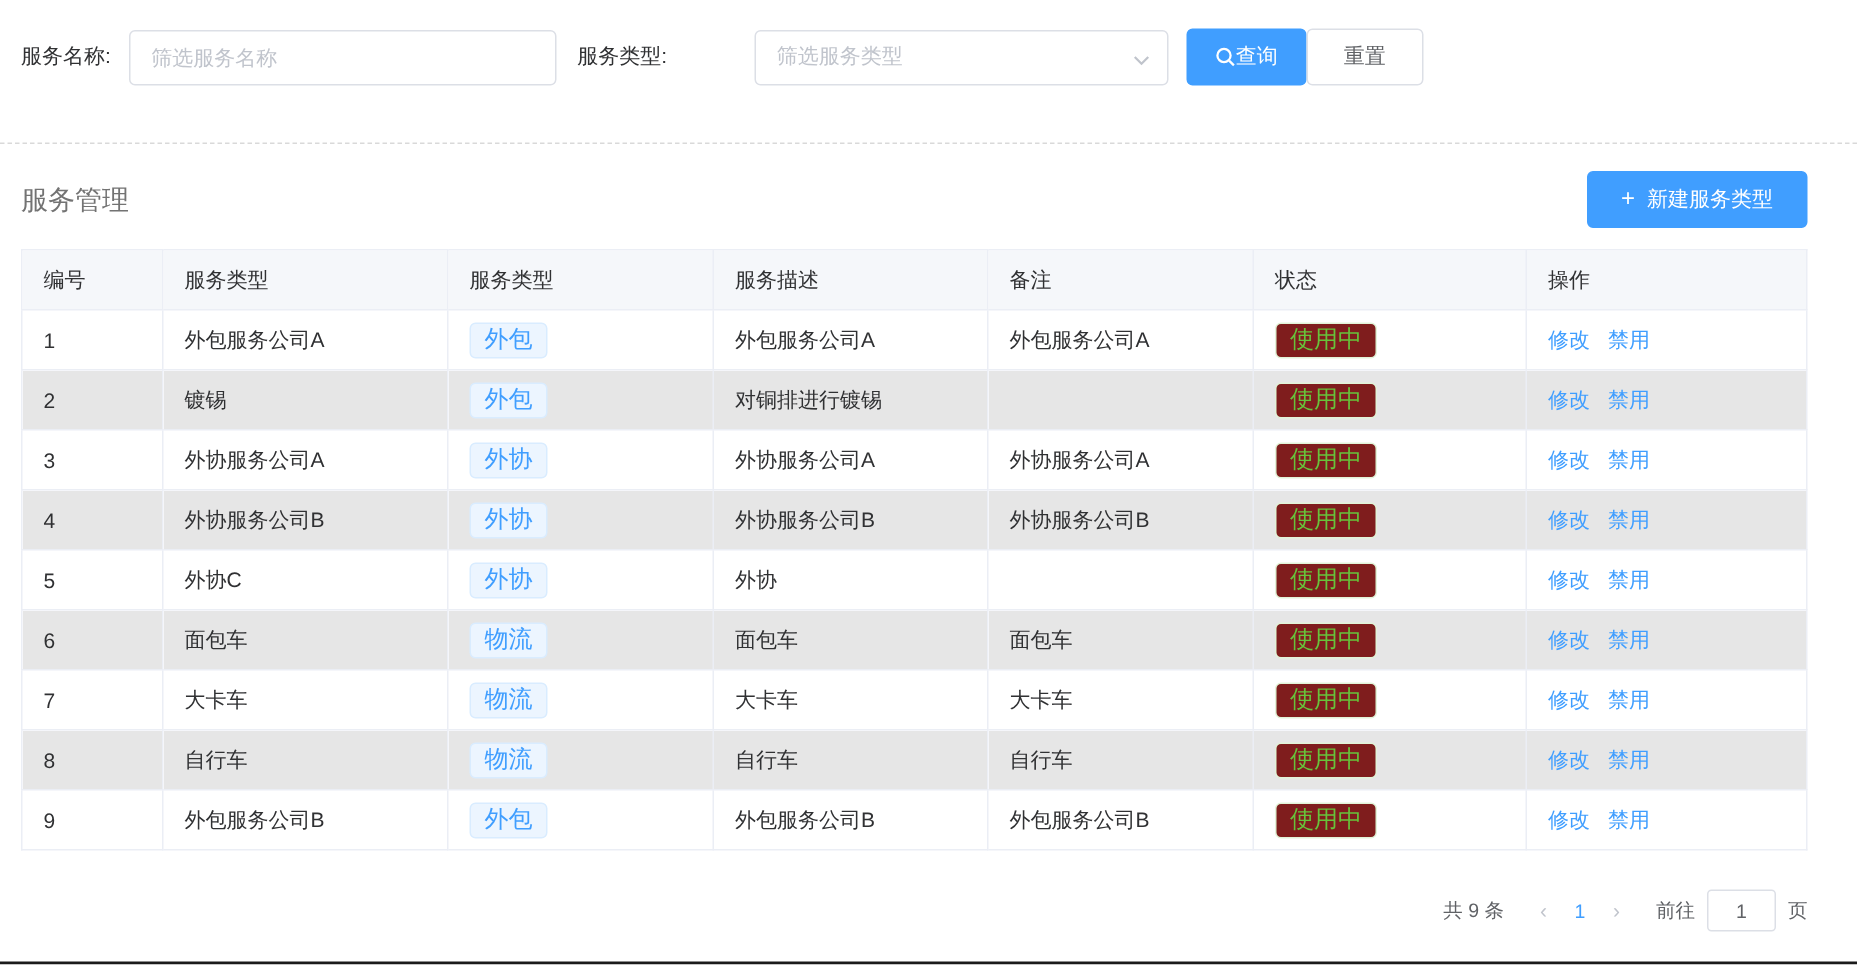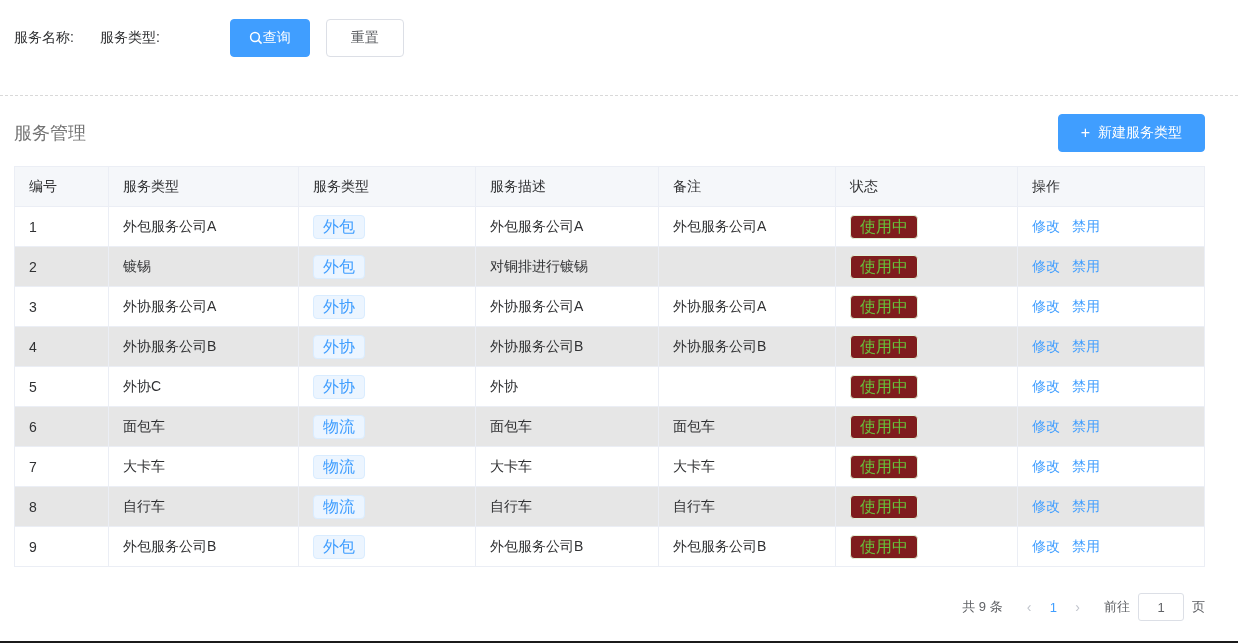--- a/index.html
+++ b/index.html
@@ -83,21 +83,20 @@
     color: #ffffff;
     padding: 0 18px;
     gap: 0;
     margin-left: 12px;
   }
   .btn-plain {
     background: #ffffff;
     border: 1px solid #dcdfe6;
     color: #606266;
     padding: 0 24px;
-    margin-left: 16px;
   }
   .search-icon { width: 14px; height: 14px; display: block; }
 
   
   .dashed-divider {
     border: none;
     border-top: 1px dashed #d9d9d9;
     margin-top: 38px;
   }
 
@@ -208,22 +207,29 @@
     outline: none;
     font-family: inherit;
   }
   .pg-page-suffix { margin-left: 8px; }
 </style>
 </head>
 <body>
 
 <div class="filter-bar">
   <span class="filter-label">服务名称:</span>
+  <input class="text-input" type="text" placeholder="筛选服务名称" style="">
   <span class="gap-14"></span>
   <span class="filter-label type-label">服务类型:</span>
+  <div class="select-box">
+    <span>筛选服务类型</span>
+    <svg class="select-chevron" viewBox="0 0 14 14" fill="none" stroke="currentColor" stroke-width="1.5">
+      <polyline points="2.5,5 7,9.5 11.5,5"></polyline>
+    </svg>
+  </div>
   <button class="btn btn-primary">
     <svg class="search-icon" viewBox="0 0 14 14" fill="none" stroke="#ffffff" stroke-width="1.5">
       <circle cx="6" cy="6" r="4.4"></circle>
       <line x1="9.4" y1="9.4" x2="12.6" y2="12.6"></line>
     </svg>
     <span>查询</span>
   </button>
   <button class="btn btn-plain">
     <span>重置</span>
   </button>

